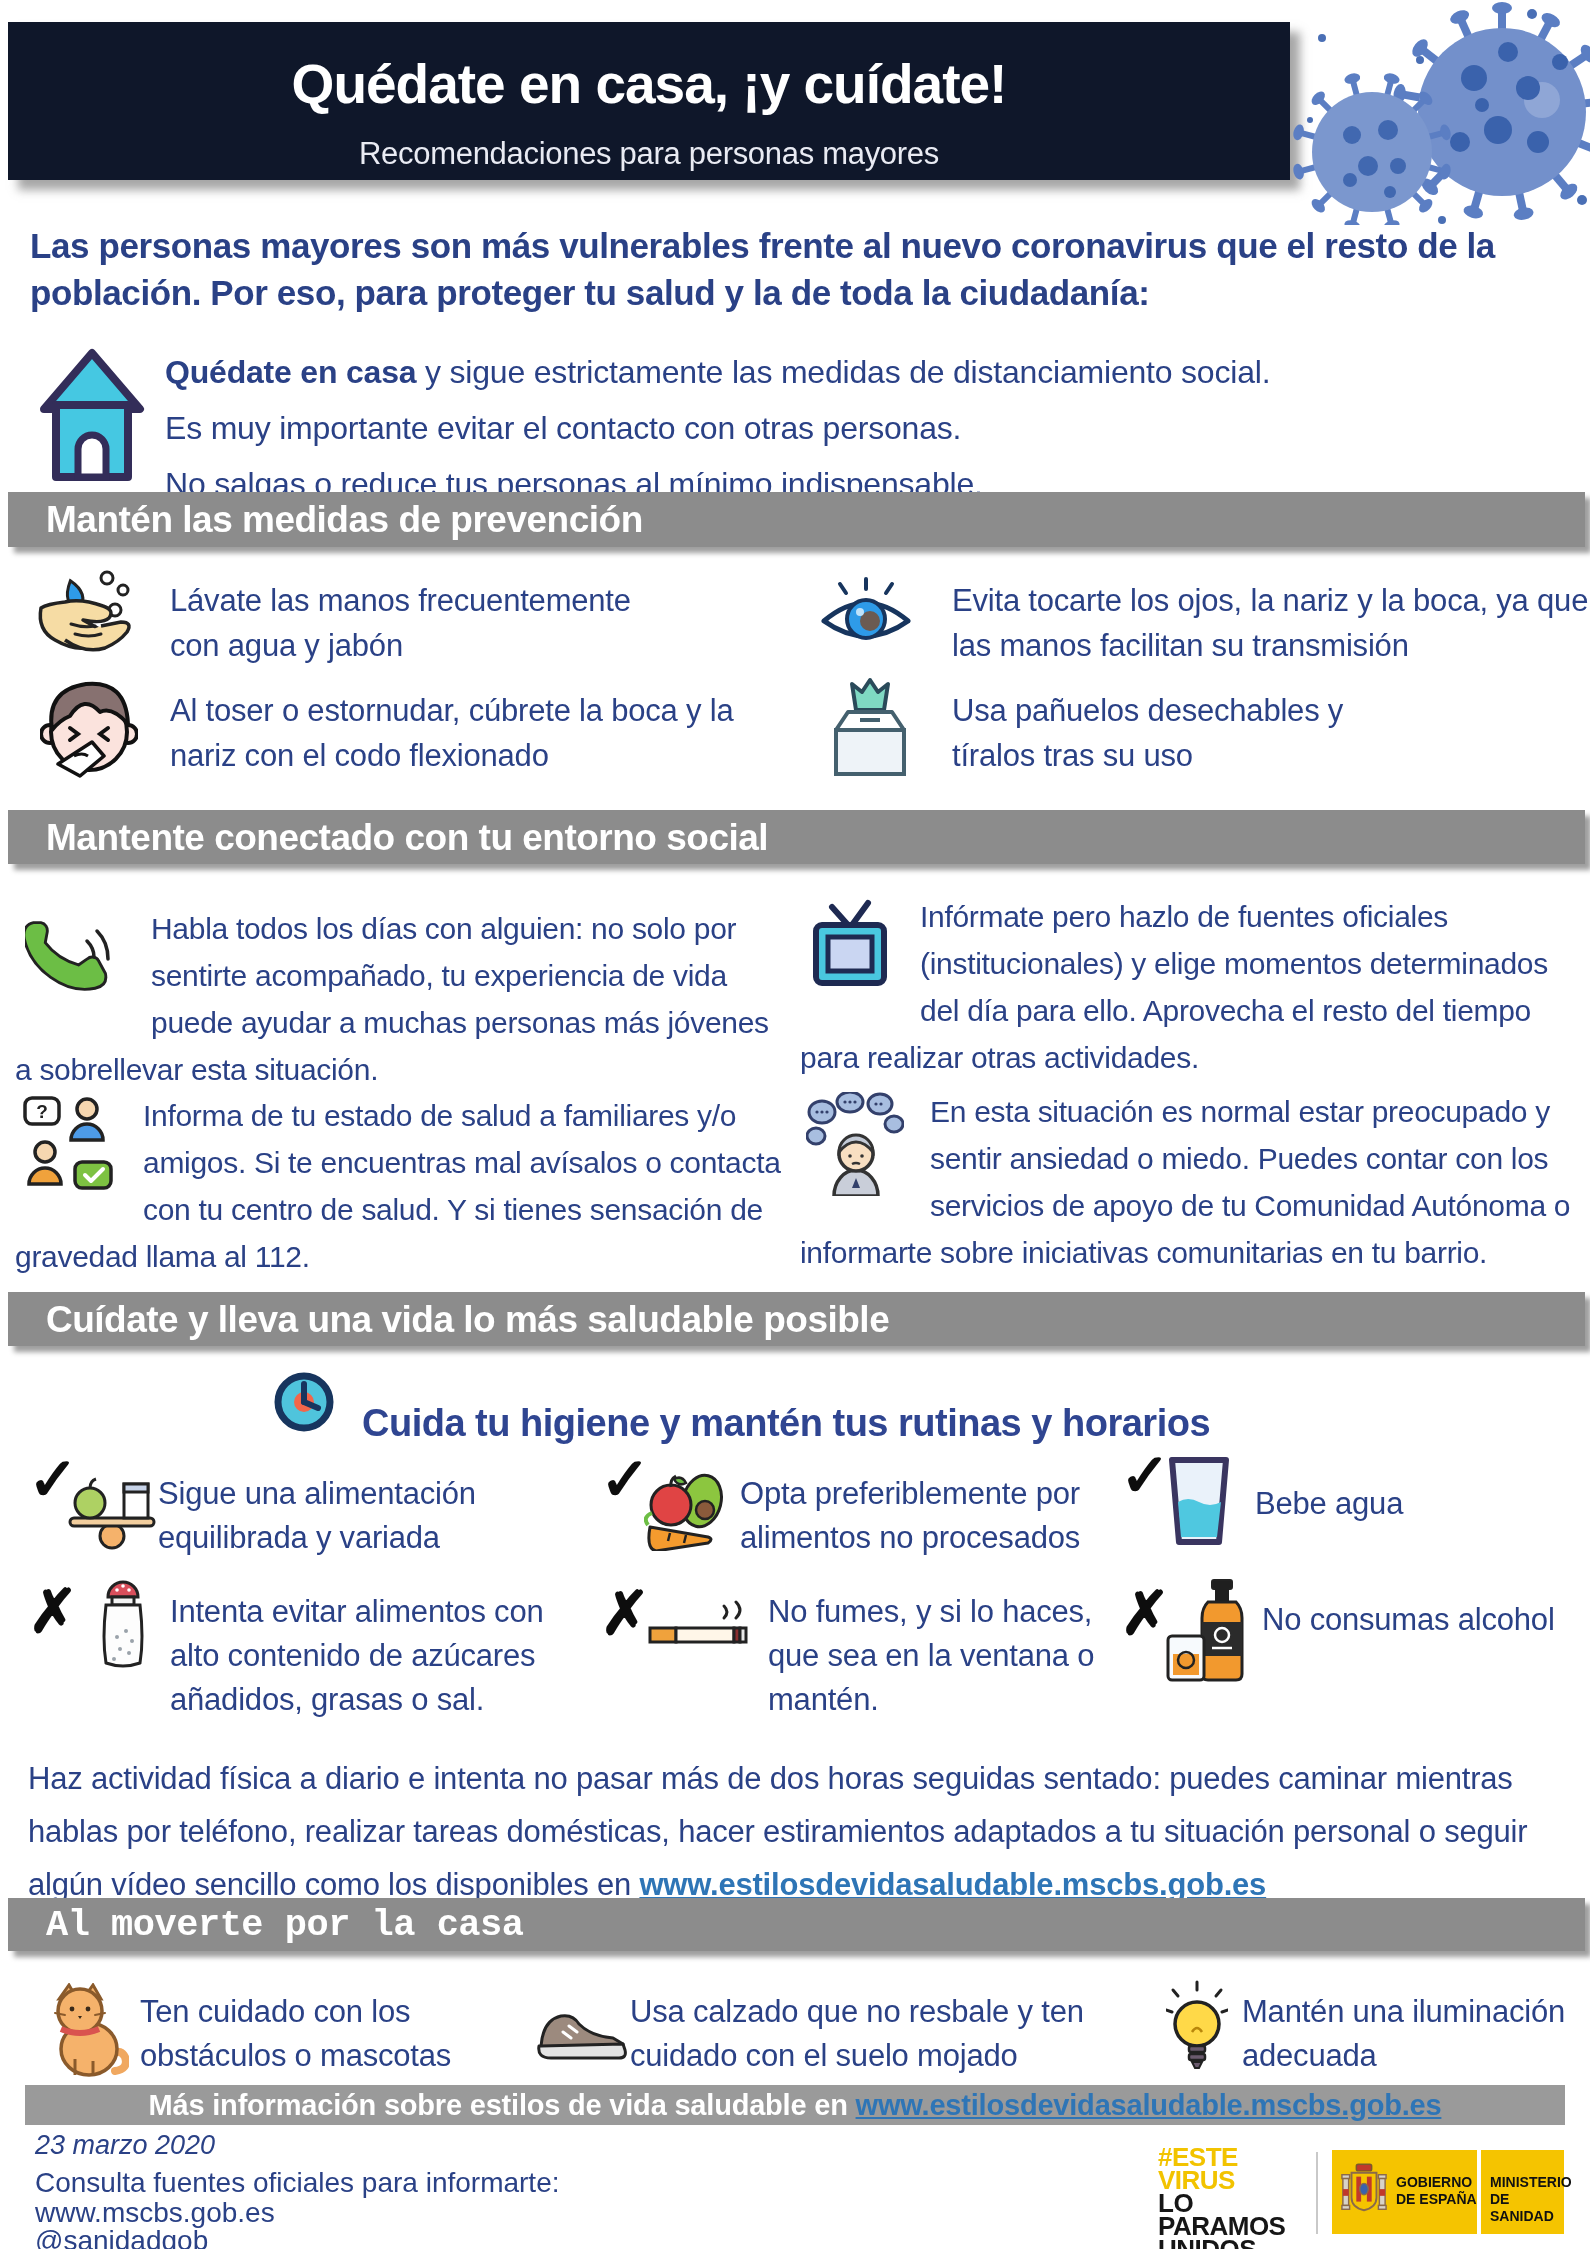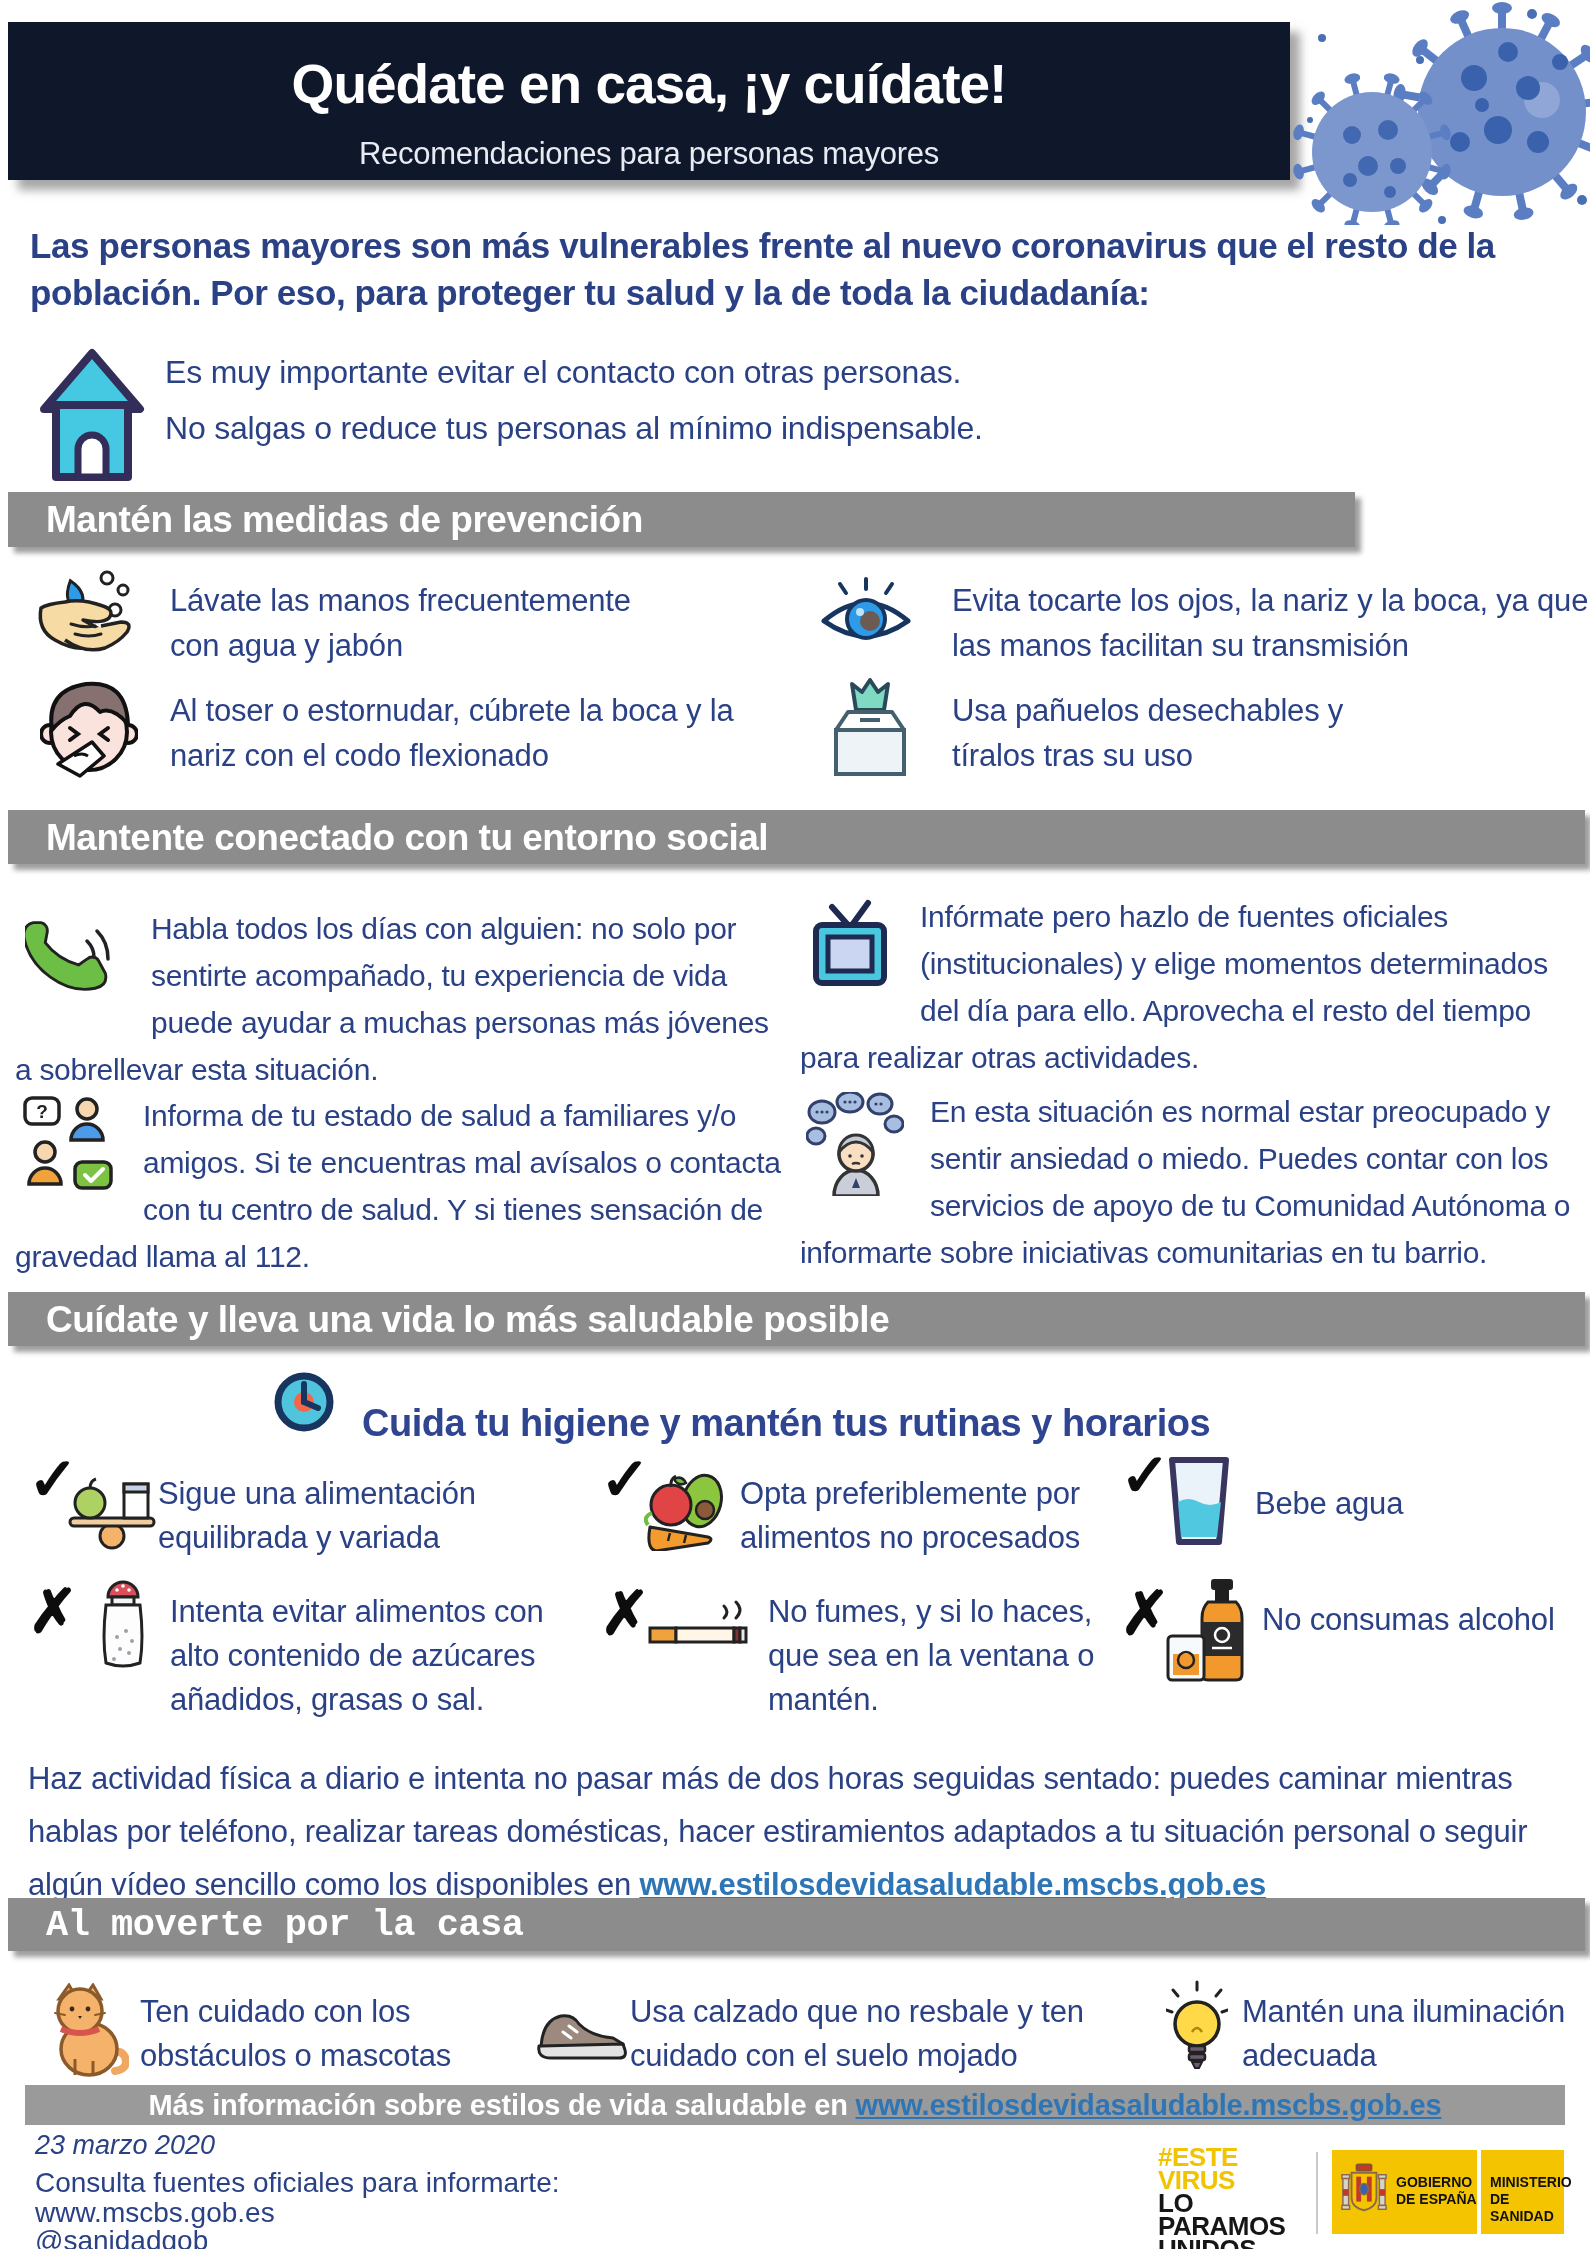--- a/index.html
+++ b/index.html
@@ -186,25 +186,26 @@
 <div class="abs intro" style="left:30px;top:222px;width:1548px;">Las personas mayores son más vulnerables frente al nuevo coronavirus que el resto de la población. Por eso, para proteger tu salud y la de toda la ciudadanía:</div>
 
 <span class="abs" style="left:40px;top:345px;">
   <svg width="105" height="140" viewBox="0 0 105 140">
     <polygon points="52,8 100,64 4,64" fill="#45C8E2" stroke="#332D59" stroke-width="8" stroke-linejoin="round"></polygon>
     <rect x="16" y="60" width="72" height="72" fill="#45C8E2" stroke="#332D59" stroke-width="8" stroke-linejoin="round"></rect>
     <path d="M38 132 v-28 a14 14 0 0 1 28 0 v28 z" fill="#ffffff" stroke="#332D59" stroke-width="7"></path>
   </svg>
 </span>
 <div class="abs" style="left:165px;top:344px;width:1280px;">
+  <div class="stayline"><b>Quédate en casa</b><span> y sigue estrictamente las medidas de distanciamiento social.</span></div>
   <div class="stayline">Es muy importante evitar el contacto con otras personas.</div>
   <div class="stayline">No salgas o reduce tus personas al mínimo indispensable.</div>
 </div>
 
-<div class="abs banner" style="left:8px;top:492px;width:1347px;height:55px;">Mantén las medidas de prevención</div>
+<div class="abs banner" style="left:8px;top:492px;width:1577px;height:55px;">Mantén las medidas de prevención</div>
 
 <span class="abs" style="left:35px;top:568px;">
   <svg width="105" height="98" viewBox="0 0 105 98">
     <circle cx="72" cy="10" r="6" fill="#fff" stroke="#222" stroke-width="3"></circle>
     <circle cx="88" cy="22" r="5" fill="#fff" stroke="#222" stroke-width="3"></circle>
     <circle cx="80" cy="42" r="6" fill="#fff" stroke="#222" stroke-width="3"></circle>
     <path d="M40 12 q14 18 0 30 q-16 -10 0 -30 z" fill="#2E9BE8" stroke="#222" stroke-width="3" transform="rotate(-18 40 27)"></path>
     <g fill="#F6DCA4" stroke="#222" stroke-width="3.5" stroke-linejoin="round">
       <path d="M6 40 q-4 22 14 32 q24 14 44 4 q10 -6 2 -14 l-18 -10 q20 4 26 -2 q6 -8 -6 -12 q-22 -8 -38 -4 q-18 2 -24 6 z"></path>
       <path d="M30 72 q20 14 40 8 q14 -6 22 -16 q6 -10 -6 -10 l-20 4"></path>

